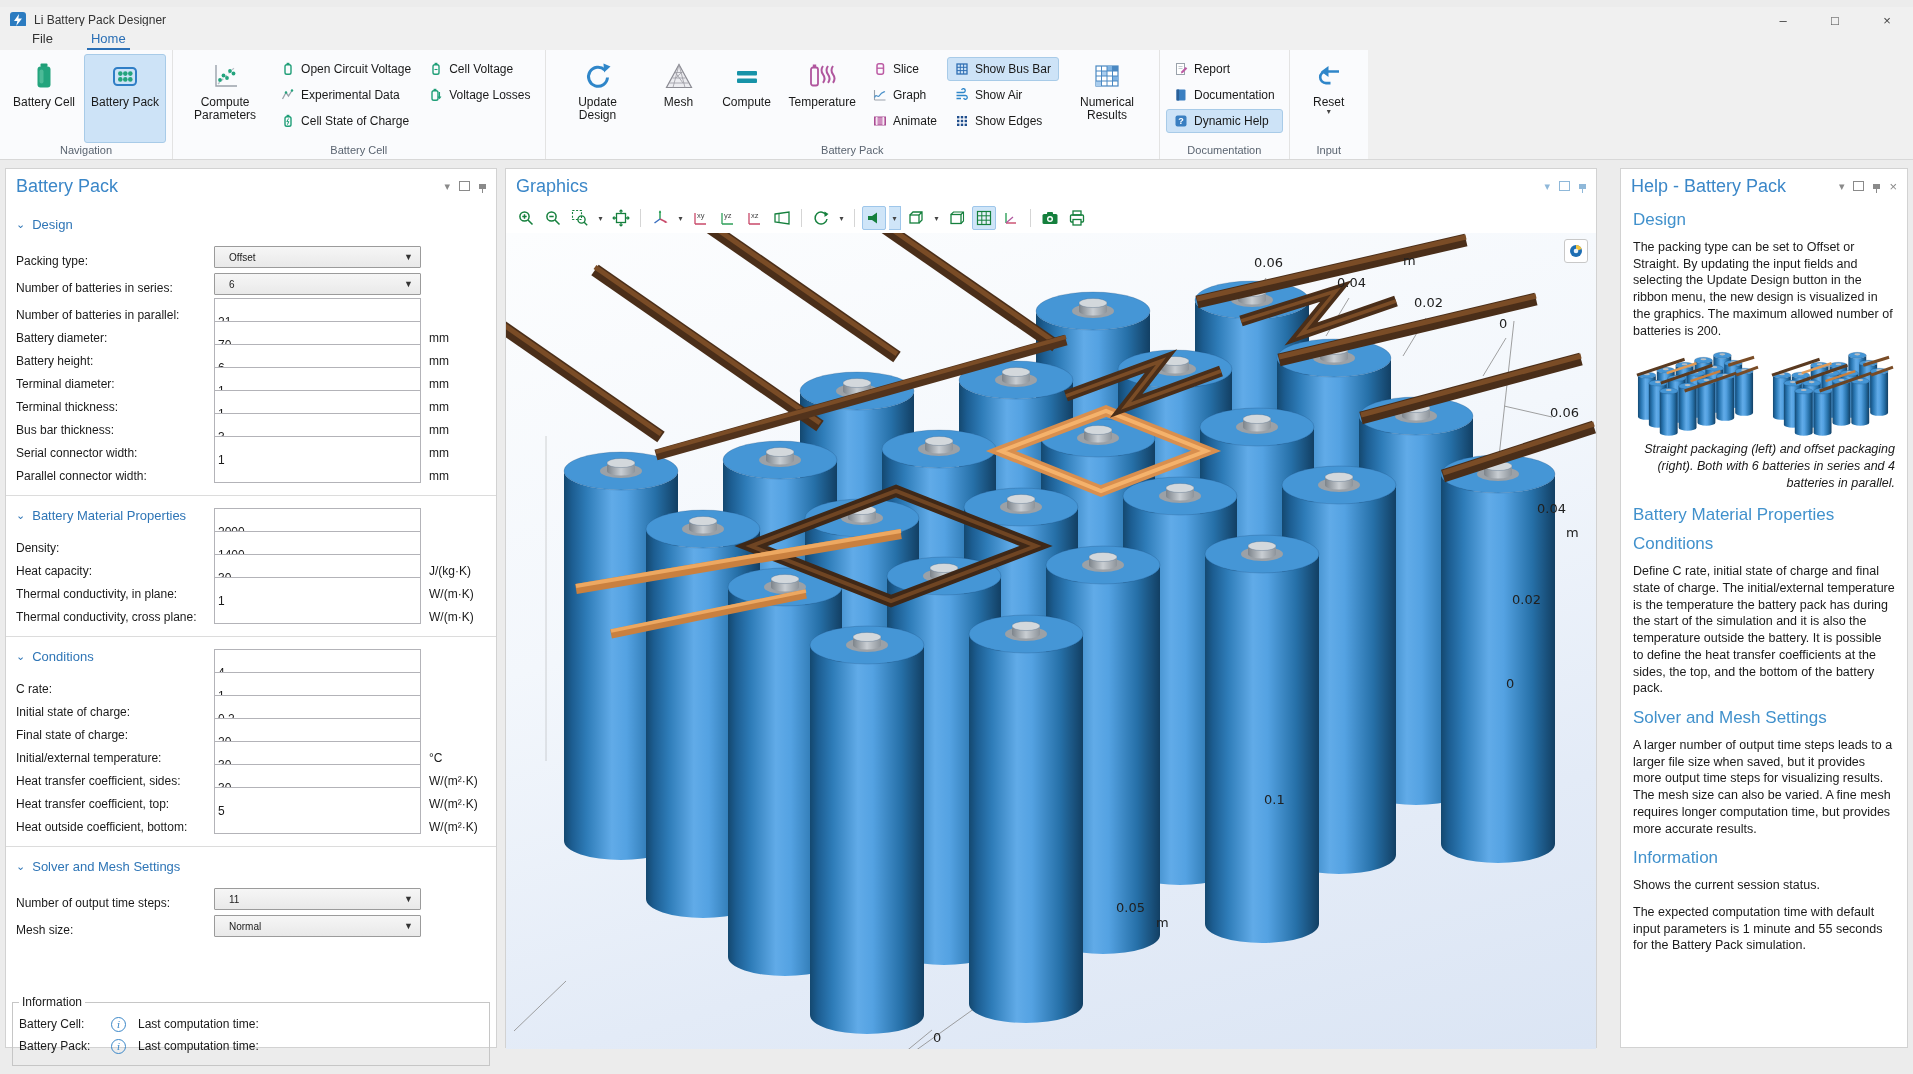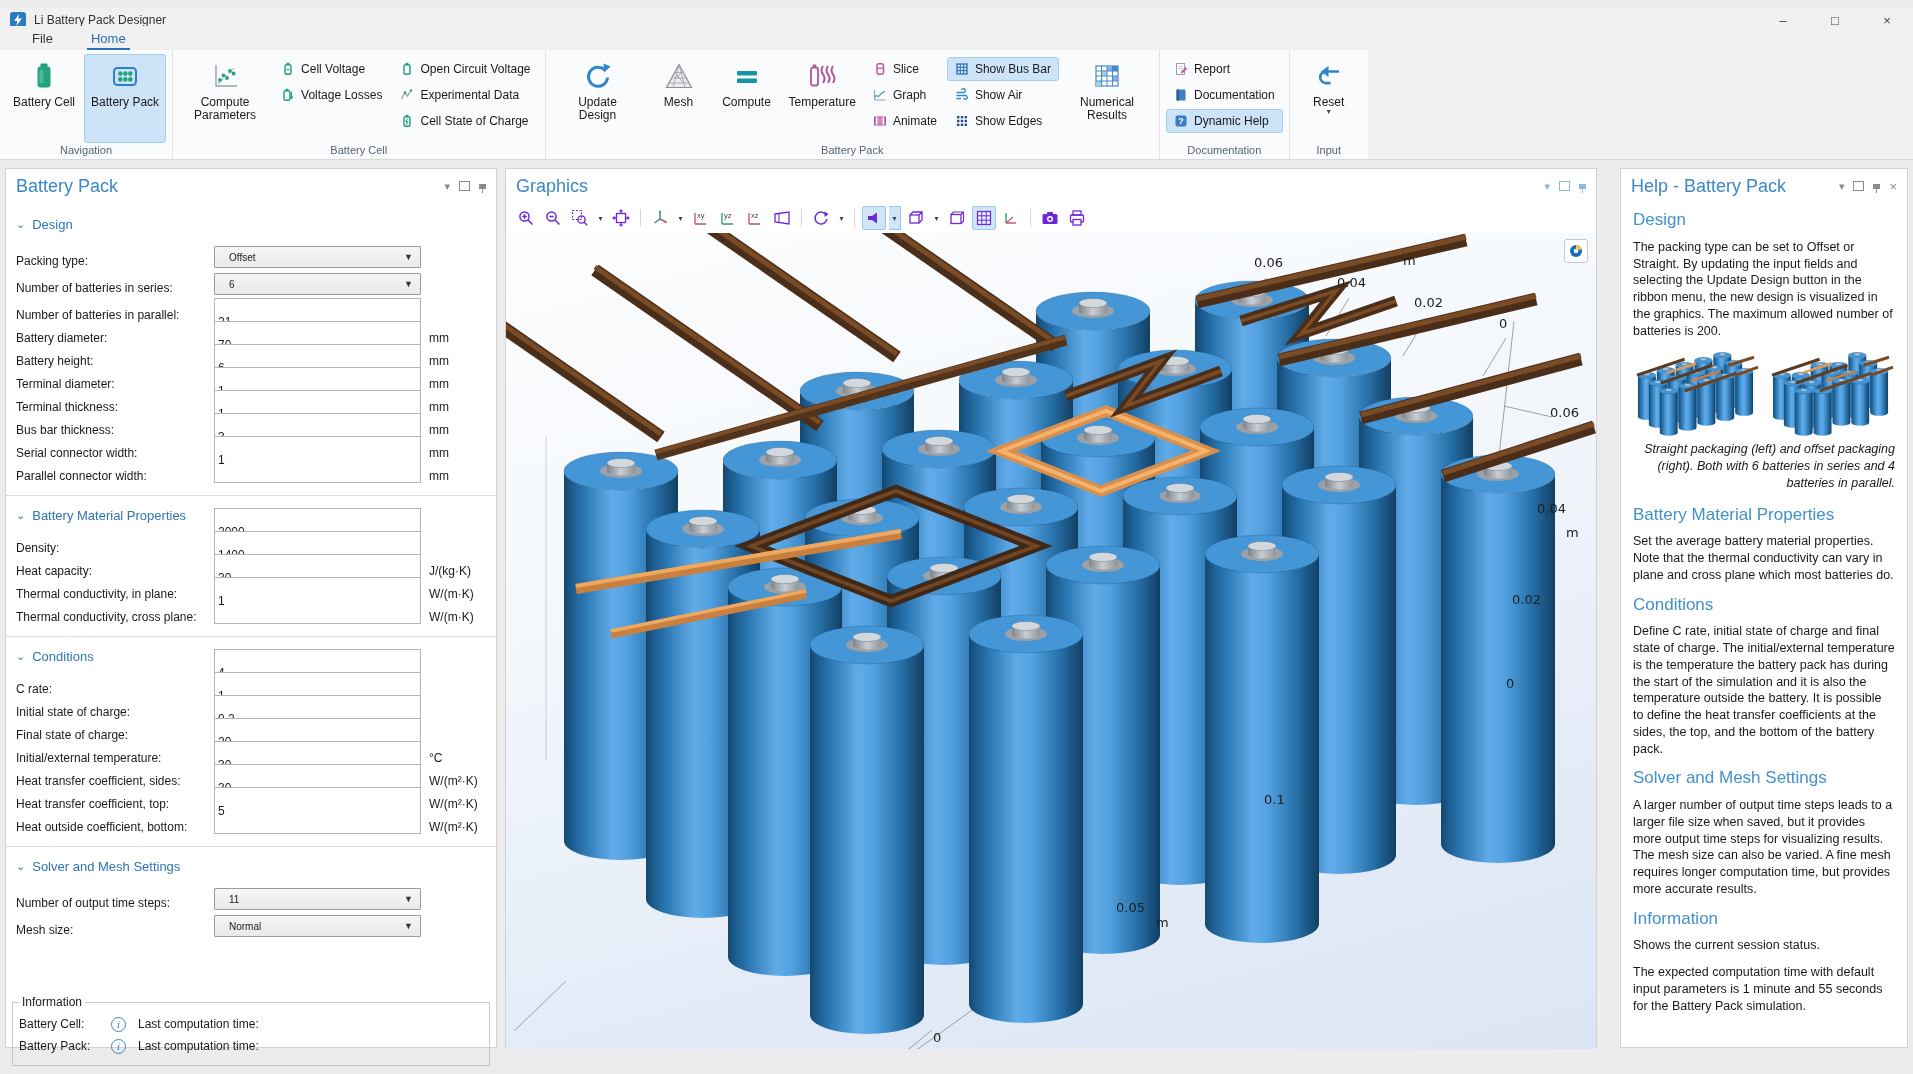--- a/index.html
+++ b/index.html
@@ -64,21 +64,21 @@
   fieldset.infobox{border:1px solid #c6c6c6;margin:58px 6px 0 6px;padding:4px 6px 8px;}
   fieldset.infobox legend{font-size:12px;color:#1a1a1a;padding:0 3px;}
   .inforow{display:flex;align-items:center;height:22px;font-size:12px;gap:12px;}
   .inforow .ilab{width:80px;}
   .info-i{width:13px;height:13px;border:1px solid #3b87c8;border-radius:50%;color:#3b87c8;
           font-size:10px;font-family:"DejaVu Serif",serif;font-style:italic;display:flex;
           align-items:center;justify-content:center;flex:none;}
   
   .gtoolbar{height:30px;display:flex;align-items:center;padding:0 8px;gap:3px;}
   .gtb{width:22px;height:22px;display:flex;align-items:center;justify-content:center;
-       color:#6d28d9;border:1px solid transparent;border-radius:2px;}
+       color:#15803d;border:1px solid transparent;border-radius:2px;}
   .gtb.sel{background:#cfe5f8;border-color:#9ec6ea;}
   .gtb-caret{width:11px;height:22px;display:flex;align-items:center;justify-content:center;
              font-size:8px;color:#444;}
   .gtb-caret.sel{background:#cfe5f8;border:1px solid #9ec6ea;border-left:none;}
   .gsep{width:1px;height:18px;background:#d5d5d5;margin:0 4px;}
   .canvas{position:relative;width:100%;height:816px;overflow:hidden;
           background:linear-gradient(165deg,#fcfdfe 0%,#f3f7fc 40%,#e3ebf7 75%,#dbe5f4 100%);}
   .canvas svg.scene{position:absolute;left:0;top:0;}
   .axlbl{position:absolute;font-size:13px;color:#202020;font-family:"DejaVu Sans",sans-serif;}
   .comsol-chip{position:absolute;right:8px;top:6px;width:22px;height:22px;background:#fff;
@@ -160,56 +160,56 @@
               <circle cx="23.5" cy="12.5" r="1.9" fill="#23a47d"></circle>
             </svg>
         </span>
         <span class="rlbl">Compute Parameters</span>
       </div>
       <div class="rcol">
         <div class="rbtn-sm">
           <svg width="14" height="14" viewBox="0 0 14 14">
               <rect x="4" y="2.8" width="6" height="9.5" rx="1.8" fill="none" stroke="#1f9e77" stroke-width="1.4"></rect>
               <rect x="5.6" y="0.8" width="2.8" height="2" fill="#1f9e77"></rect>
+            </svg>
+          <span>Open Circuit Voltage</span>
+        </div>
+        <div class="rbtn-sm">
+          <svg width="14" height="14" viewBox="0 0 14 14">
+              <path d="M1.5 11L5 4.5 7.5 8 11 2.5" stroke="#9aa2ab" fill="none" stroke-width="1.3"></path>
+              <circle cx="5" cy="4.5" r="1.2" fill="#23a47d"></circle>
+              <circle cx="11" cy="2.5" r="1.2" fill="#23a47d"></circle>
+            </svg>
+          <span>Experimental Data</span>
+        </div>
+        <div class="rbtn-sm">
+          <svg width="14" height="14" viewBox="0 0 14 14">
+              <rect x="4" y="2.8" width="6" height="9.5" rx="1.8" fill="none" stroke="#1f9e77" stroke-width="1.4"></rect>
+              <rect x="5.6" y="0.8" width="2.8" height="2" fill="#1f9e77"></rect>
+              <path d="M7.6 4.5L5.8 7.6h2L6.4 10.7" stroke="#1f9e77" fill="none" stroke-width="1"></path>
+            </svg>
+          <span>Cell State of Charge</span>
+        </div>
+      </div>
+      <div class="rcol">
+        <div class="rbtn-sm">
+          <svg width="14" height="14" viewBox="0 0 14 14">
+              <rect x="4" y="2.8" width="6" height="9.5" rx="1.8" fill="none" stroke="#1f9e77" stroke-width="1.4"></rect>
+              <rect x="5.6" y="0.8" width="2.8" height="2" fill="#1f9e77"></rect>
               <path d="M5.5 7.5h3" stroke="#1f9e77" stroke-width="1.1"></path>
             </svg>
           <span>Cell Voltage</span>
         </div>
         <div class="rbtn-sm">
           <svg width="14" height="14" viewBox="0 0 14 14">
               <rect x="3" y="2.8" width="6" height="9.5" rx="1.8" fill="none" stroke="#1f9e77" stroke-width="1.4"></rect>
               <rect x="4.6" y="0.8" width="2.8" height="2" fill="#1f9e77"></rect>
               <path d="M10.5 4v6M9 8.5l1.5 1.8L12 8.5" stroke="#1f9e77" fill="none" stroke-width="1.1"></path>
             </svg>
           <span>Voltage Losses</span>
-        </div>
-      </div>
-      <div class="rcol">
-        <div class="rbtn-sm">
-          <svg width="14" height="14" viewBox="0 0 14 14">
-              <rect x="4" y="2.8" width="6" height="9.5" rx="1.8" fill="none" stroke="#1f9e77" stroke-width="1.4"></rect>
-              <rect x="5.6" y="0.8" width="2.8" height="2" fill="#1f9e77"></rect>
-            </svg>
-          <span>Open Circuit Voltage</span>
-        </div>
-        <div class="rbtn-sm">
-          <svg width="14" height="14" viewBox="0 0 14 14">
-              <path d="M1.5 11L5 4.5 7.5 8 11 2.5" stroke="#9aa2ab" fill="none" stroke-width="1.3"></path>
-              <circle cx="5" cy="4.5" r="1.2" fill="#23a47d"></circle>
-              <circle cx="11" cy="2.5" r="1.2" fill="#23a47d"></circle>
-            </svg>
-          <span>Experimental Data</span>
-        </div>
-        <div class="rbtn-sm">
-          <svg width="14" height="14" viewBox="0 0 14 14">
-              <rect x="4" y="2.8" width="6" height="9.5" rx="1.8" fill="none" stroke="#1f9e77" stroke-width="1.4"></rect>
-              <rect x="5.6" y="0.8" width="2.8" height="2" fill="#1f9e77"></rect>
-              <path d="M7.6 4.5L5.8 7.6h2L6.4 10.7" stroke="#1f9e77" fill="none" stroke-width="1"></path>
-            </svg>
-          <span>Cell State of Charge</span>
         </div>
       </div>
     </div>
     <div class="rglabel">Battery Cell</div>
   </div>
 
   <div class="rgroup">
     <div class="rbody">
       <div class="rbtn-lg">
         <span class="ric">
@@ -1017,21 +1017,20 @@
             <line x1="52" y1="42" x2="104" y2="24" stroke="#6b4423" stroke-width="3" opacity="1"></line>
             <line x1="34" y1="24" x2="64" y2="14" stroke="#e09a55" stroke-width="2.5" opacity="1"></line>
             <line x1="58" y1="32" x2="88" y2="22" stroke="#c9803f" stroke-width="2.5" opacity="1"></line>
             <line x1="96" y1="16" x2="122" y2="8" stroke="#7a4c26" stroke-width="3" opacity="1"></line>
             <line x1="104" y1="26" x2="126" y2="18" stroke="#7a4c26" stroke-width="3" opacity="1"></line>
           </g>
         </svg>
     </div>
     <div class="help-caption">Straight packaging (left) and offset packaging (right). Both with 6 batteries in series and 4 batteries in parallel.</div>
     <div class="help-h">Battery Material Properties</div>
-    <p class="help-p">Set the average battery material properties. Note that the thermal conductivity can vary in plane and cross plane which most batteries do.</p>
     <div class="help-h">Conditions</div>
     <p class="help-p">Define C rate, initial state of charge and final state of charge. The initial/external temperature is the temperature the battery pack has during the start of the simulation and it is also the temperature outside the battery. It is possible to define the heat transfer coefficients at the sides,  the top, and the bottom of the battery pack.</p>
     <div class="help-h">Solver and Mesh Settings</div>
     <p class="help-p">A larger number of output time steps leads to a larger file size when saved, but it provides more output time steps for visualizing results. The mesh size can also be varied. A fine mesh requires longer computation time, but provides more accurate results.</p>
     <div class="help-h">Information</div>
     <p class="help-p">Shows the current session status.</p>
     <p class="help-p">The expected computation time with default input parameters is 1 minute and 55 seconds for the Battery Pack simulation.</p>
   </div>
 </div>
 

